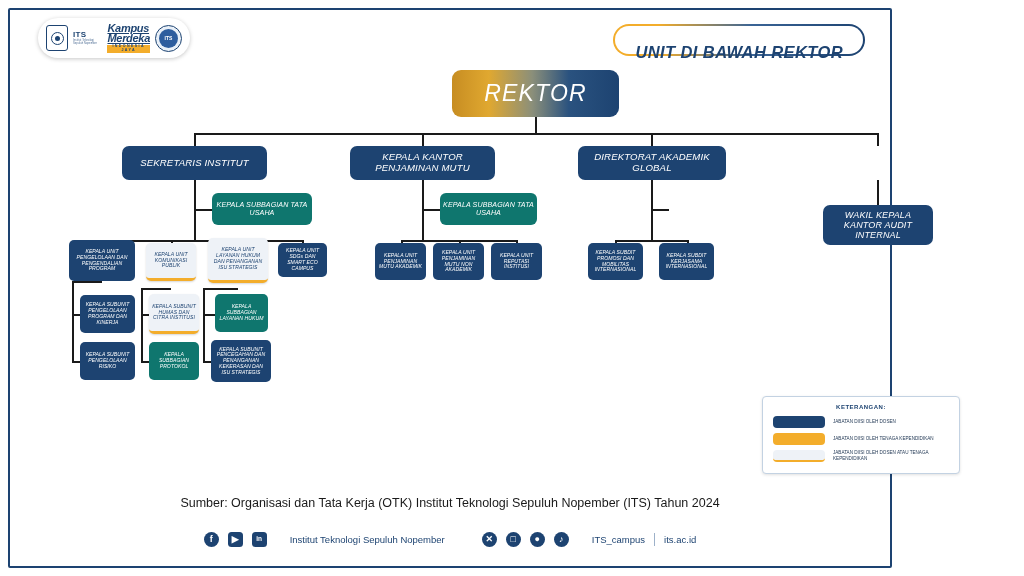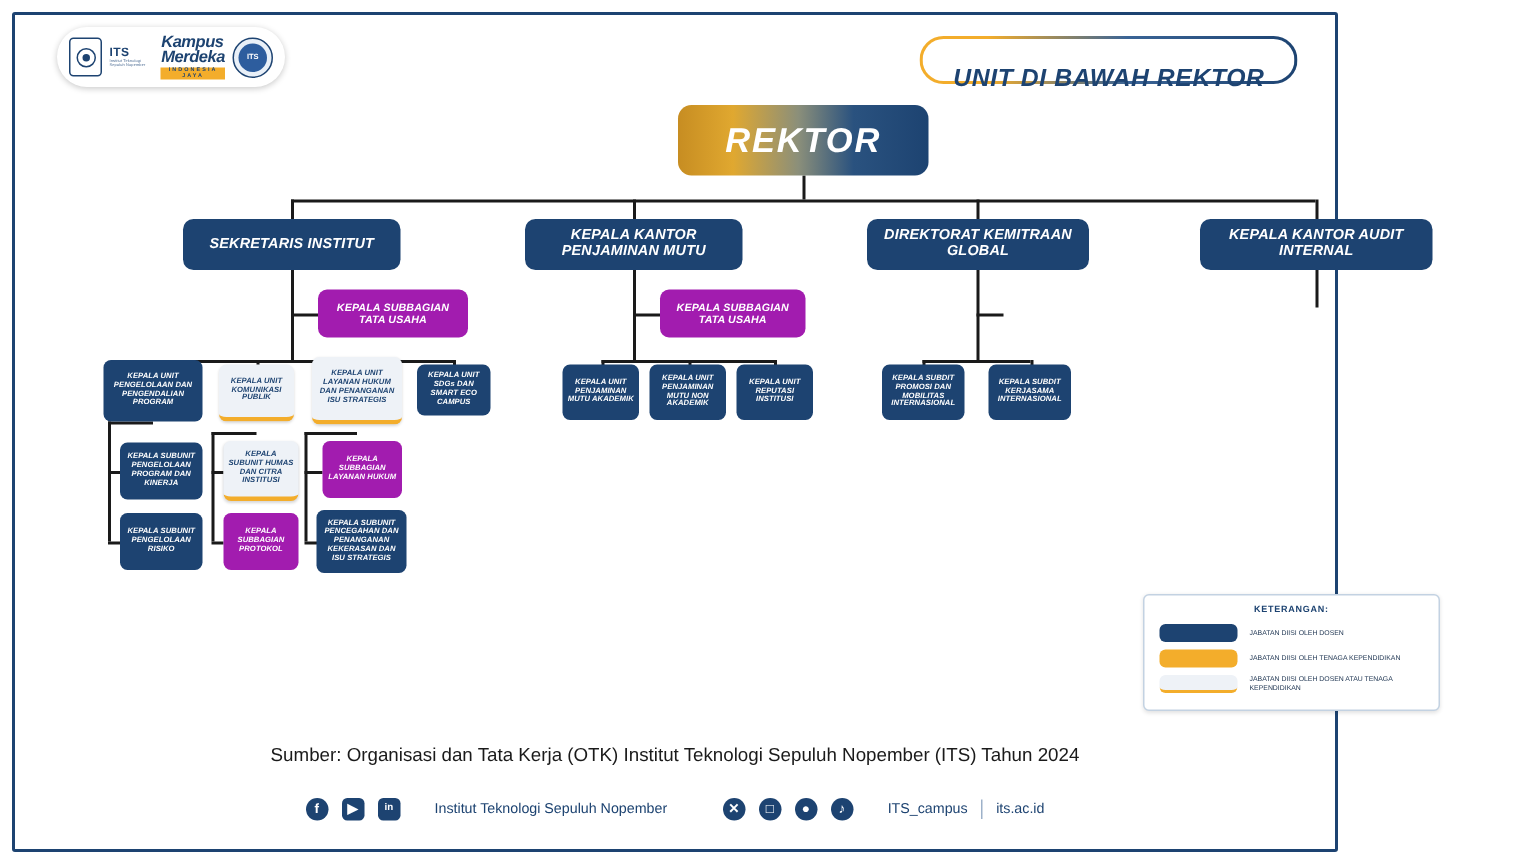--- a/index.html
+++ b/index.html
@@ -53,21 +53,21 @@
   .its-word { line-height: 1; }
   .its-word .big {
     font-size: 8px; font-weight: bold; color: #1d4371; letter-spacing: .3px;
   }
   .its-word .small {
     font-size: 2.6px; color: #4a6a92; letter-spacing: .1px; display:block; margin-top:1px;
   }
   .km-logo { line-height: 1; margin-left: 2px; }
   .km-logo .k1, .km-logo .k2 {
     font-size: 11px; font-weight: bold; font-style: italic;
-    color: #1d4371; letter-spacing: -.3px; display: block;
+    color: #1d4371; letter-spacing: -.3px; display: block; text-decoration: underline;
   }
   .km-logo .k2 { margin-top: -1px; text-align: right; }
   .km-logo .k3 {
     display: block; background: #f3ad2b; color: #1d4371;
     font-size: 3.6px; font-weight: bold; letter-spacing: 1.4px;
     text-align: center; margin-top: 1px; padding: .5px 0;
   }
   .km-circle {
     width: 27px; height: 27px; border-radius: 50%;
     border: 1.6px solid #1d4371; background: #e9f0f8;
@@ -99,27 +99,27 @@
     color: #1d4371; letter-spacing: .4px; white-space: nowrap; margin-top: 25px;
   }
 
   
   .node {
     position: absolute;
     display: flex; align-items: center; justify-content: center;
     text-align: center;
     border-radius: 7px;
     color: #ffffff;
-    font-weight: bold; font-style: italic;
+    font-weight: normal; font-style: italic;
     line-height: 1.14;
     padding: 2px 3px;
     z-index: 3;
   }
   .navy  { background: #1d4371; }
-  .gold  { background: #a21caf; color: #ffffff; }
+  .gold  { background: #0f766e; color: #ffffff; }
   .white {
     background: #eef2f7; color: #1d4371;
     border-bottom: 3px solid #f3ad2b;
     box-shadow: 0 1px 2px rgba(0,0,0,.16);
   }
   .rektor {
     background: linear-gradient(90deg, #c78d22 0%, #e0a830 22%, #8b8f7a 48%, #2a527f 70%, #1d4371 100%);
     border-radius: 9px;
     font-size: 23px; letter-spacing: 1.2px;
   }
@@ -256,31 +256,31 @@
     <span>REKTOR</span>
   </div>
 
   <div class="node navy lvl1" style="left:350px; top:146px; width:145px; height:34px;">
     <span>KEPALA KANTOR PENJAMINAN MUTU</span>
   </div>
   <div class="node navy lvl1" style="left:122px; top:146px; width:145px; height:34px;">
     <span>SEKRETARIS  INSTITUT</span>
   </div>
   <div class="node navy lvl1" style="left:578px; top:146px; width:148px; height:34px;">
-    <span>DIREKTORAT KEMITRAAN GLOBAL</span>
-  </div>
-  <div class="node navy lvl1" style="left:800px; top:146px; width:155px; height:34px;">
-    <span>KEPALA KANTOR AUDIT INTERNAL</span>
+    <span>DIREKTORAT AKADEMIK GLOBAL</span>
   </div>
 
   <div class="node gold subTU" style="left:212px; top:193px; width:100px; height:32px;">
     <span>KEPALA SUBBAGIAN TATA USAHA</span>
   </div>
   <div class="node gold subTU" style="left:440px; top:193px; width:97px; height:32px;">
     <span>KEPALA SUBBAGIAN TATA USAHA</span>
+  </div>
+  <div class="node navy lvl1" style="left:823px; top:205px; width:110px; height:40px; font-size:9px;">
+    <span>WAKIL KEPALA KANTOR AUDIT INTERNAL</span>
   </div>
 
   <div class="node navy lvl2" style="left:69px; top:240px; width:66px; height:41px;">
     <span>KEPALA UNIT PENGELOLAAN DAN PENGENDALIAN PROGRAM</span>
   </div>
   <div class="node white lvl2" style="left:146px; top:243px; width:50px; height:38px;">
     <span>KEPALA UNIT KOMUNIKASI PUBLIK</span>
   </div>
   <div class="node white lvl2" style="left:208px; top:238px; width:60px; height:45px;">
     <span>KEPALA UNIT LAYANAN HUKUM DAN PENANGANAN ISU STRATEGIS</span>

